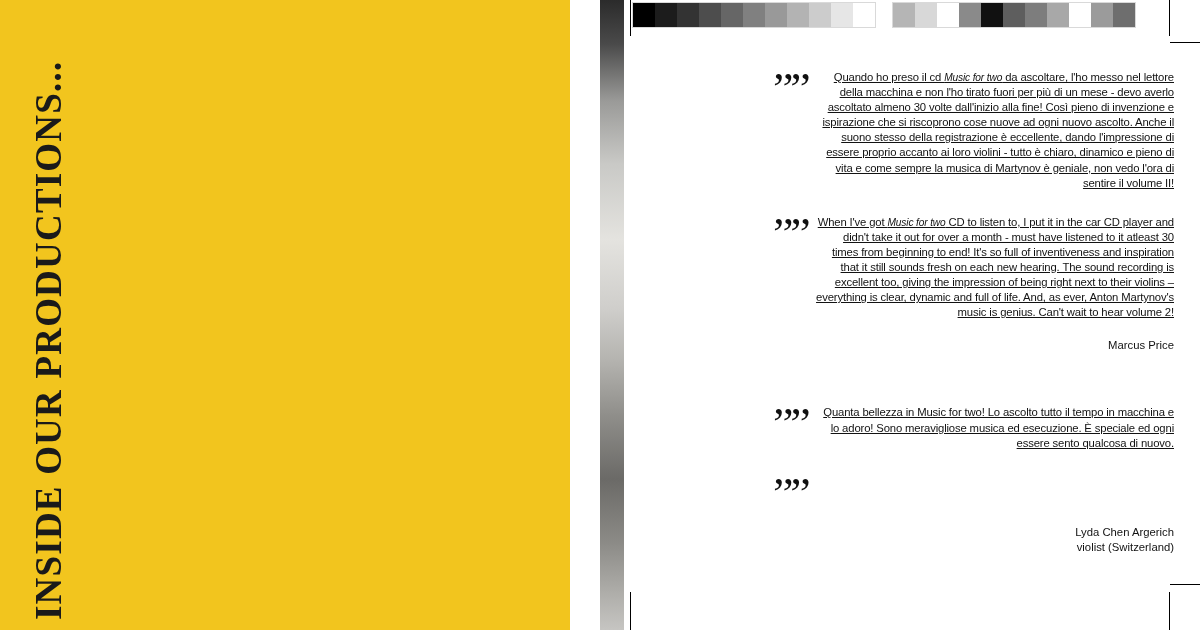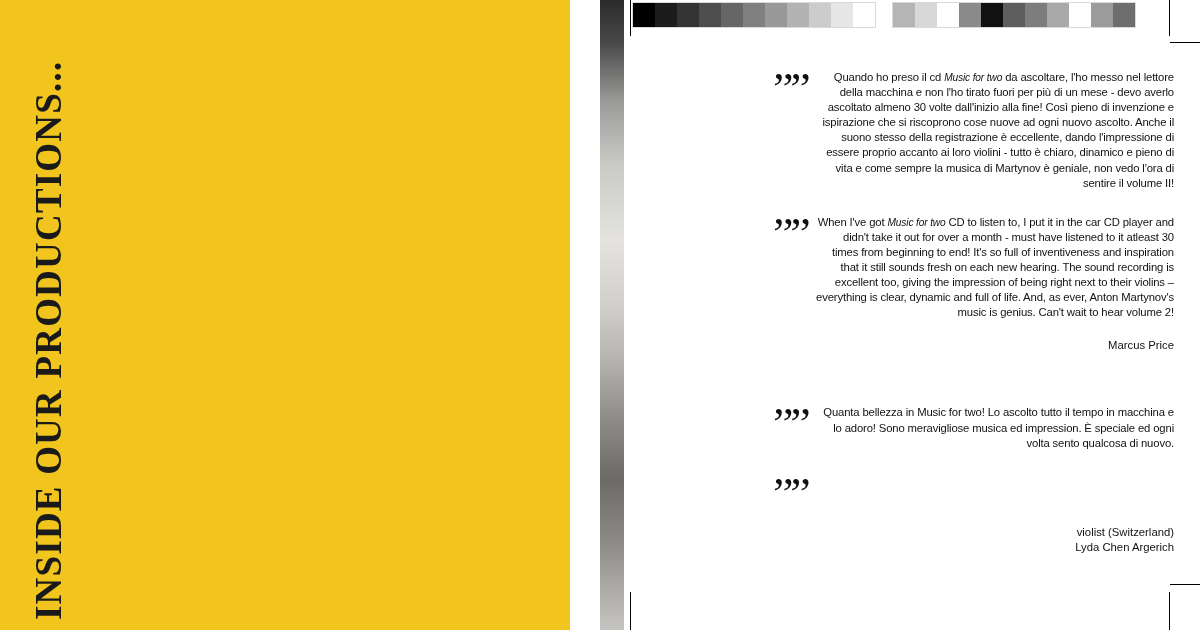--- a/index.html
+++ b/index.html
@@ -124,20 +124,21 @@
     transform: scaleX(1.05);
   }
   .qtext {
     flex: 1 1 auto;
     text-align: right;
     font-family: "Liberation Sans", sans-serif;
     font-size: 11.3px;
     line-height: 15.1px;
     color: #121212;
     letter-spacing: -0.15px;
+    text-decoration: underline;
   }
   .qtext .work {
     font-style: italic;
     font-size: 10.2px;
   }
   .attrib {
     text-align: right;
     font-family: "Liberation Sans", sans-serif;
     font-size: 11.3px;
     line-height: 15px;
@@ -211,28 +212,28 @@
 
     <div class="attrib">
       <div>Marcus Price</div>
     </div>
 
     <div class="gap-lg"></div>
     <div class="gap-lg"></div>
 
     <div class="quote-block">
       <div class="qmark">””</div>
-      <div class="qtext">Quanta bellezza in Music for two! Lo ascolto tutto il tempo in macchina e lo adoro! Sono meravigliose musica ed impression. È speciale ed ogni volta sento qualcosa di nuovo.</div>
+      <div class="qtext">Quanta bellezza in Music for two! Lo ascolto tutto il tempo in macchina e lo adoro! Sono meravigliose musica ed esecuzione. È speciale ed ogni essere sento qualcosa di nuovo.</div>
     </div>
 
     <div class="gap-sm"></div>
 
     <div class="quote-block">
       <div class="qmark">””</div>
     </div>
 
     <div class="attrib">
+      <div>Lyda Chen Argerich</div>
       <div>violist (Switzerland)</div>
-      <div>Lyda Chen Argerich</div>
     </div>
 
   </div>
 </div>
 
 </body></html>

